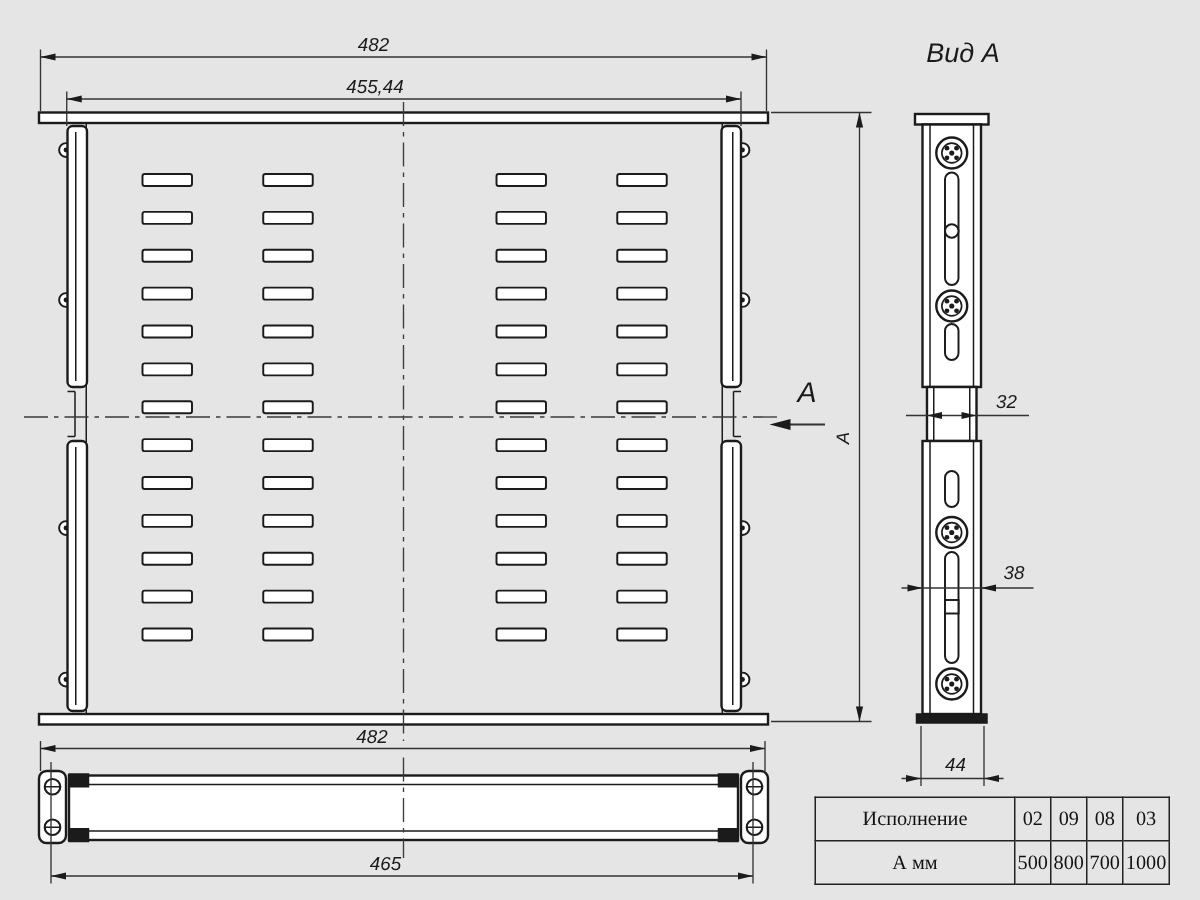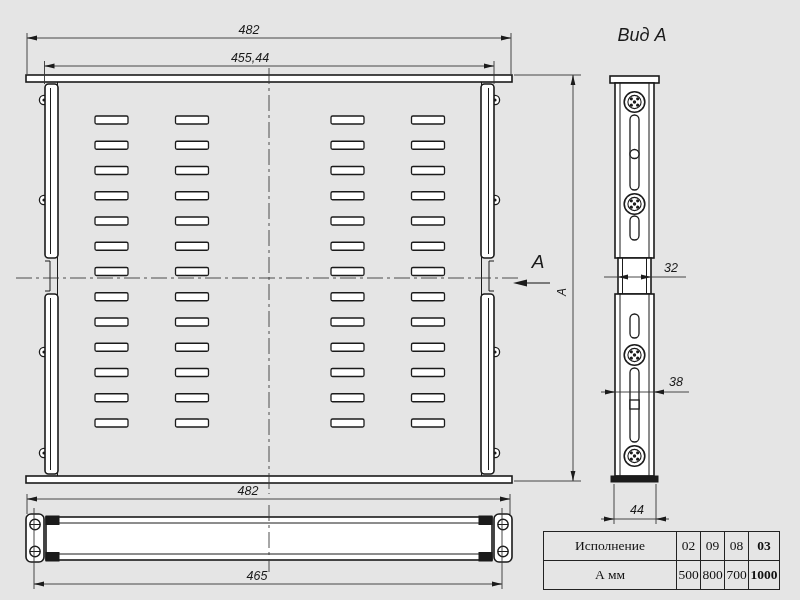--- a/index.html
+++ b/index.html
@@ -18,21 +18,21 @@
   text{fill:#1a1a1a;}
   .dim-text{font:italic 12.5px "Liberation Sans",sans-serif;text-anchor:middle;}
   .view-label{font:italic 18px "Liberation Sans",sans-serif;text-anchor:middle;}
   .arrow-label{font:italic 19px "Liberation Sans",sans-serif;text-anchor:middle;}
   .rot-label{font:italic 12px "Liberation Sans",sans-serif;text-anchor:middle;}
   
   #spec-table{position:absolute;left:543px;top:531px;border-collapse:collapse;
               font-family:"Liberation Serif",serif;font-size:13.5px;color:#111;border-radius:14px;}
   #spec-table td{border:1px solid #222;text-align:center;padding:0;}
   #spec-table tr{height:29px;}
-  .c-lab{width:132px;} .c-s{width:23px;} .c-l{width:30px;font-weight:bold;}
+  .c-lab{width:132px;} .c-s{width:23px;} .c-l{width:30px;}
 </style>
 </head>
 <body>
 
 <div id="stage">
 <svg width="800" height="600" viewBox="0 0 800 600">
 
   <g>
 
     <g id="bracket-screws">

